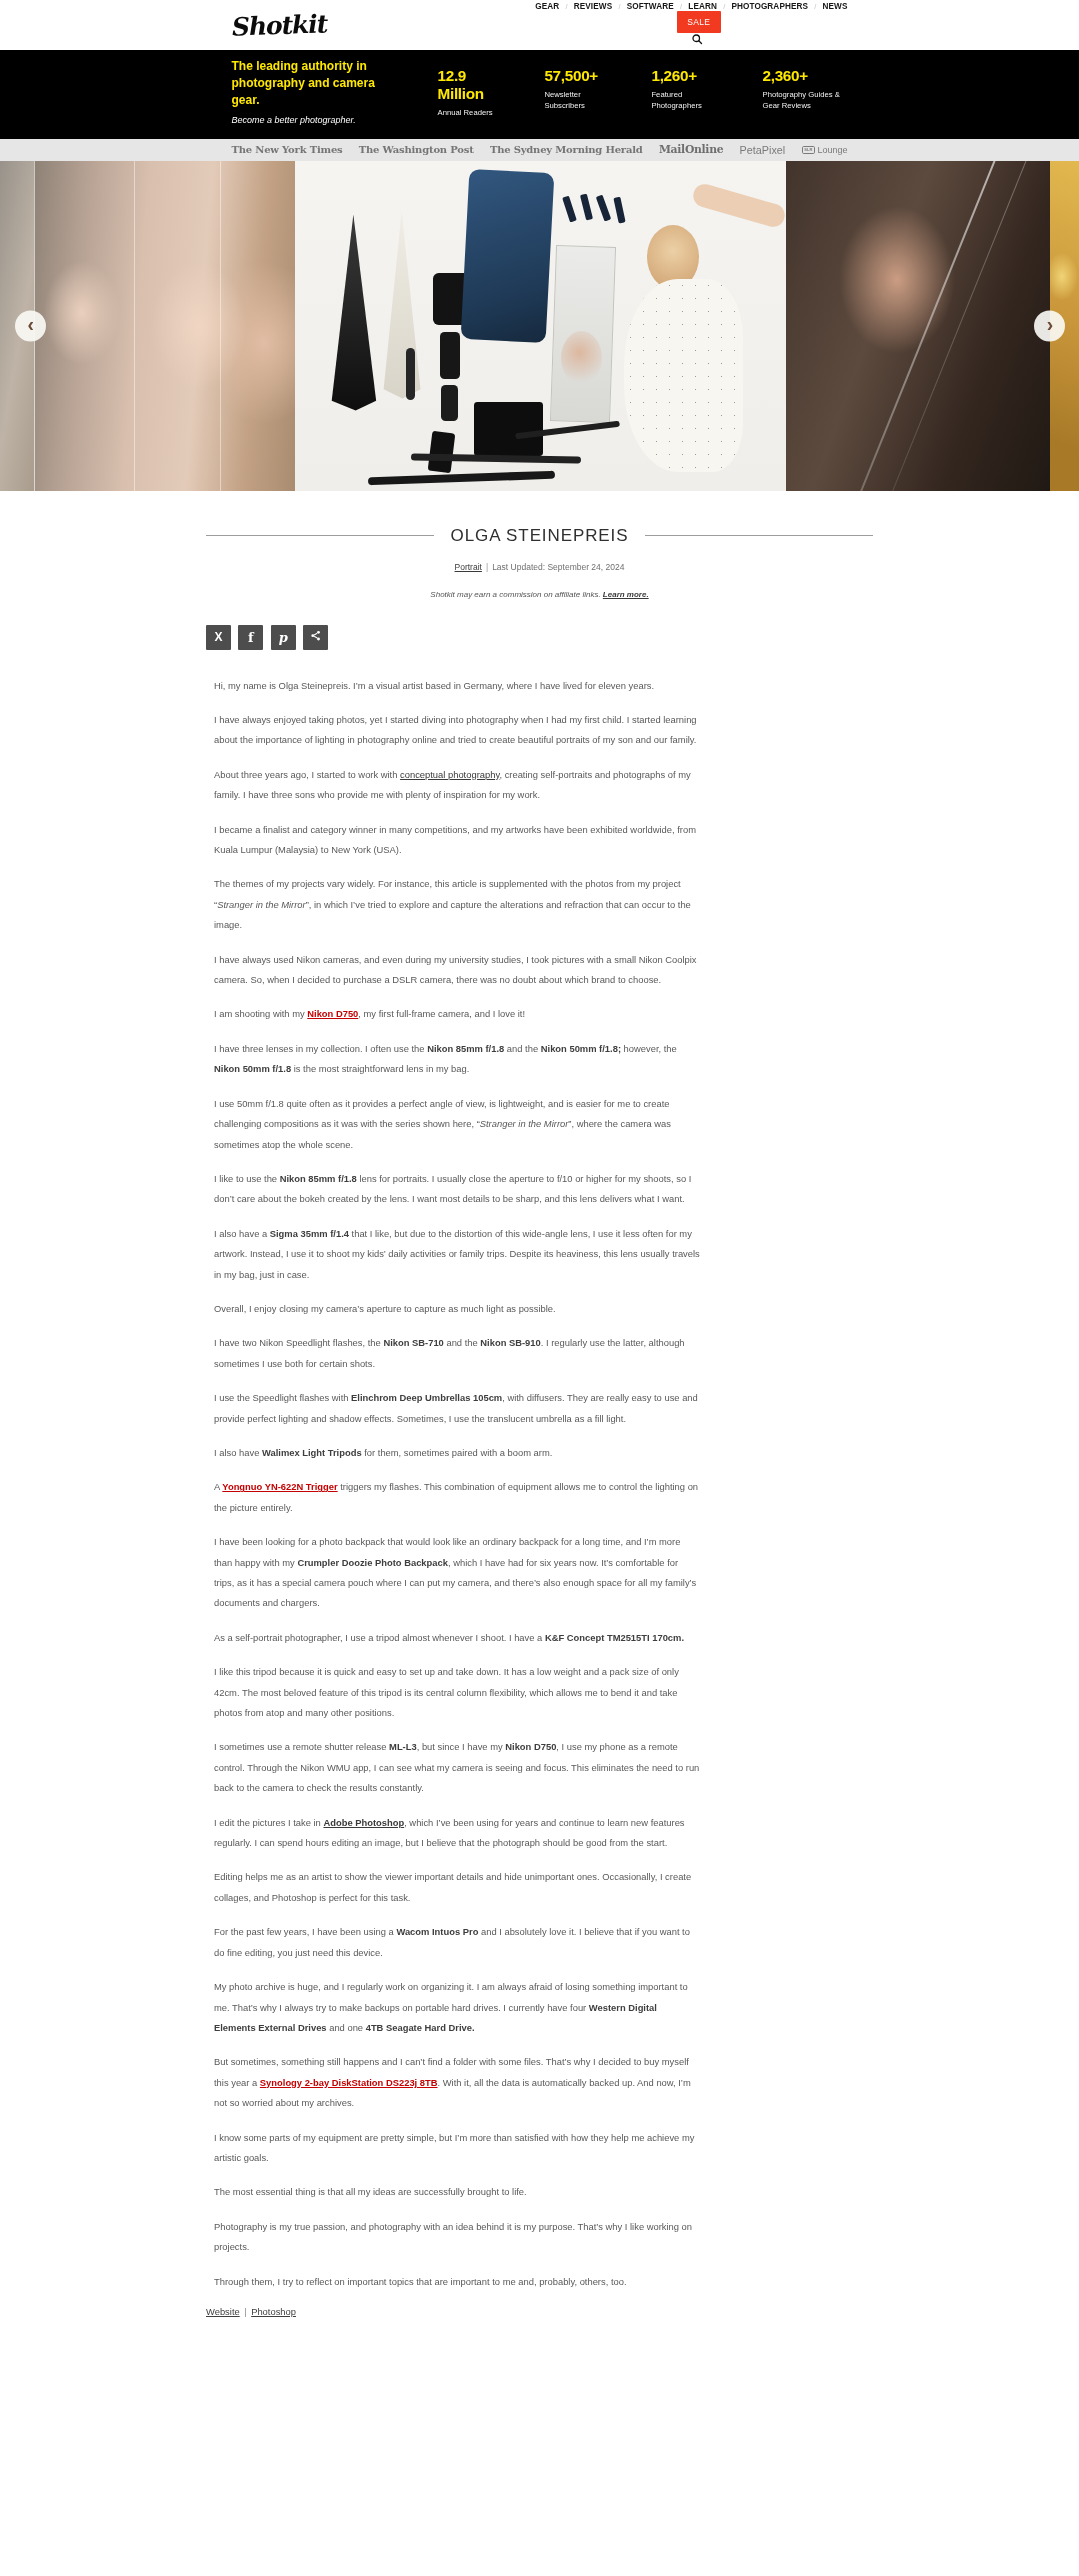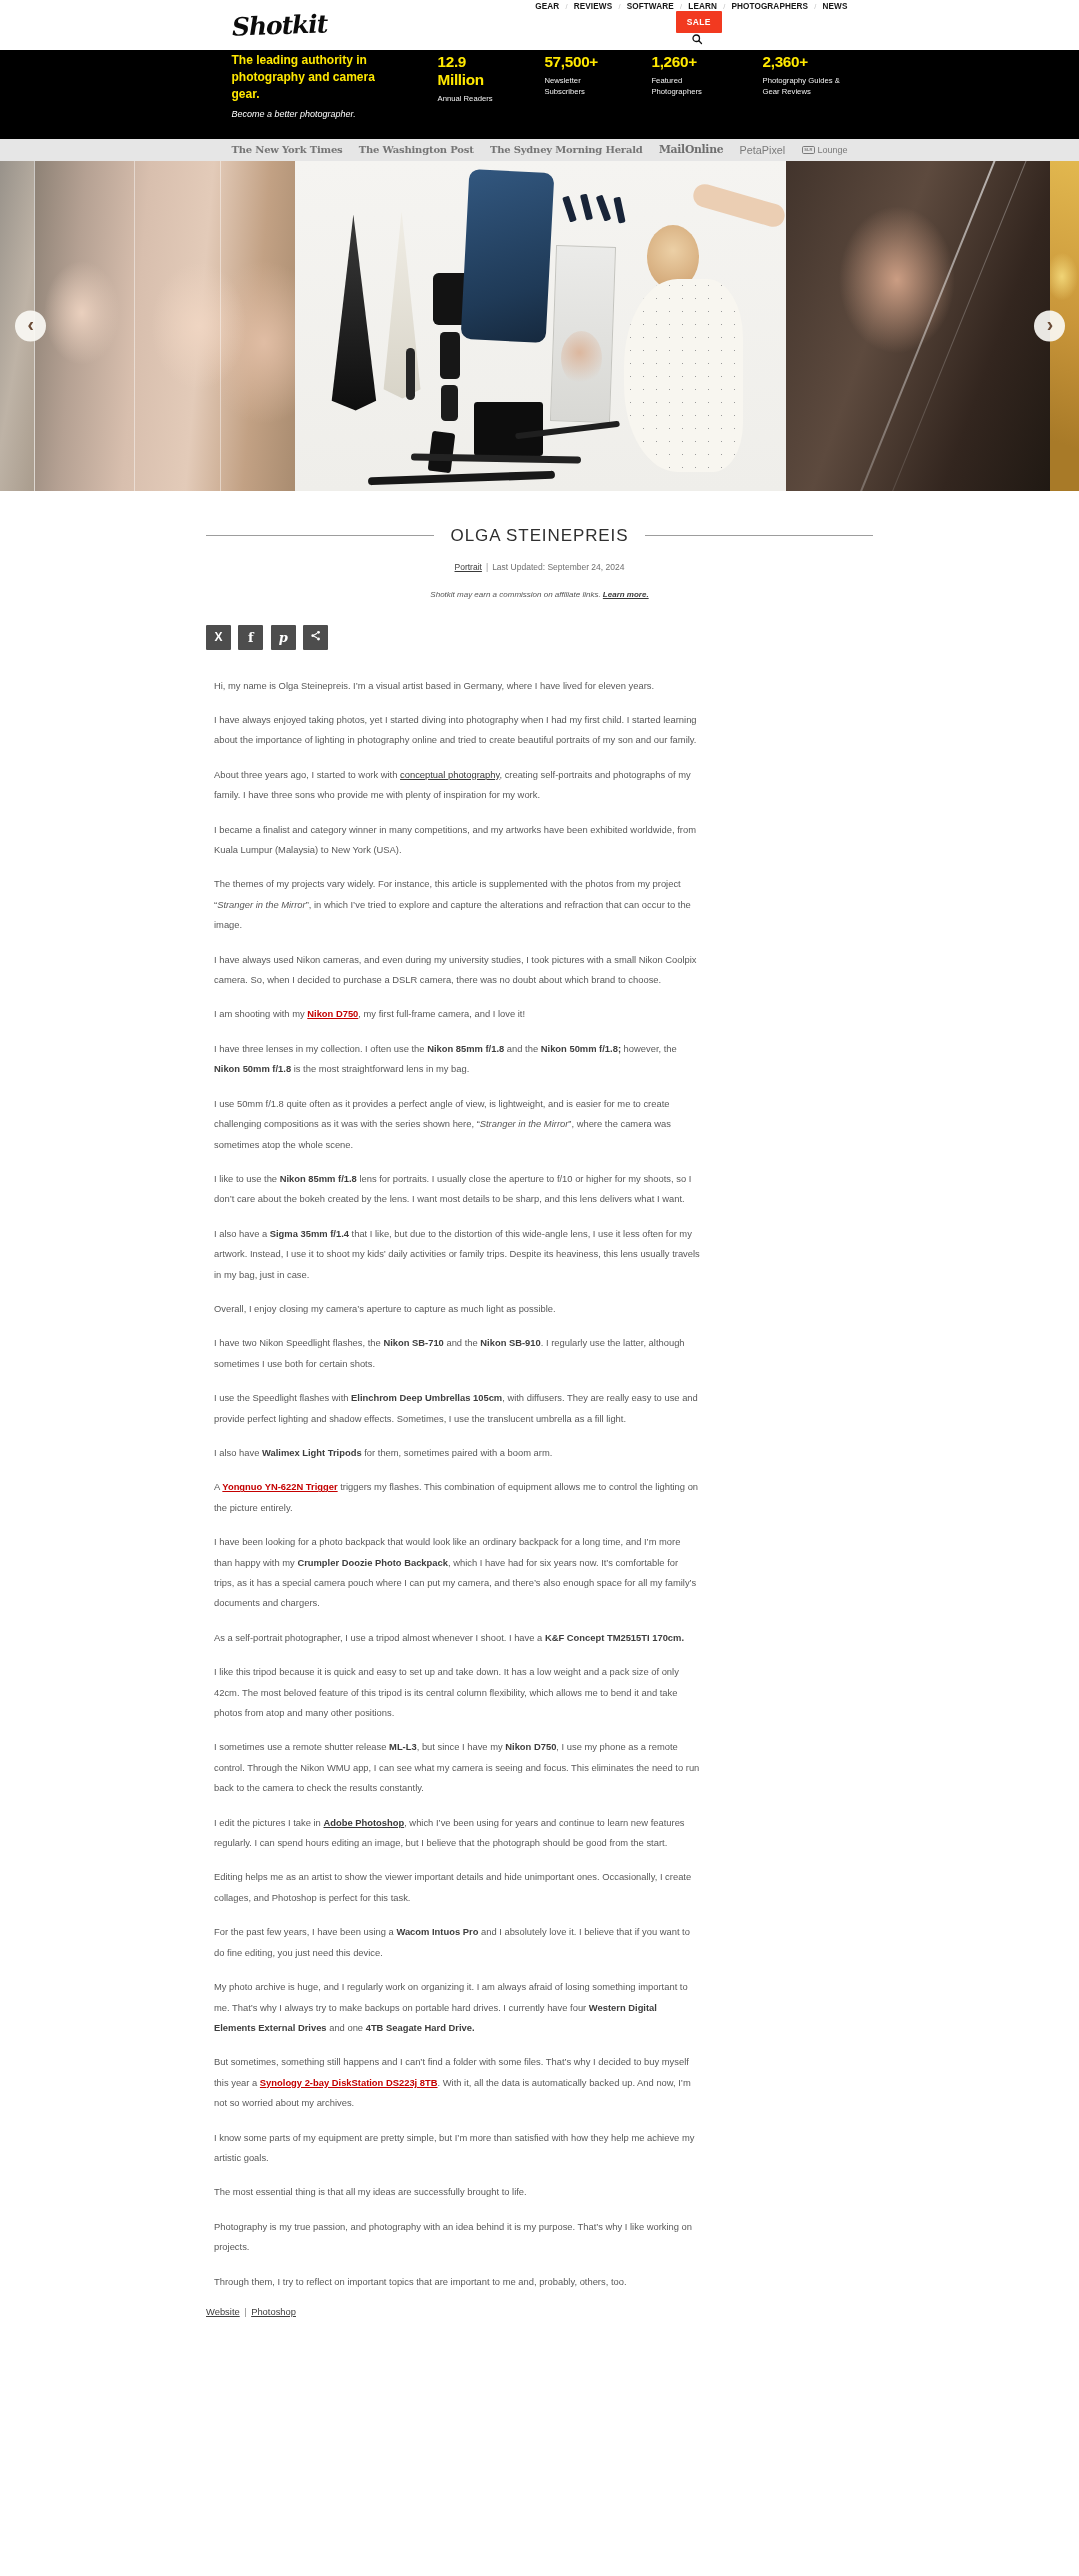--- a/index.html
+++ b/index.html
@@ -26,30 +26,30 @@
   }
   .header-right { display: flex; align-items: center; flex-direction: column; }
   .main-nav { display: flex; align-items: center; }
   .nav-link {
     color:#161616; text-decoration: none; font-size: 8.2px; font-weight: 700;
     letter-spacing: 0.1px;
   }
   .nav-sep { color:#c3c3c3; margin: 0 6.2px; font-size: 7.4px; font-weight: 400; }
   .sale-btn {
     margin-left: 14.8px; background:#f23a20; color:#fff; border:none;
-    font-family: inherit; font-size: 8.5px; font-weight: 700; letter-spacing: 0.3px;
+    font-family: inherit; font-size: 8.5px; font-weight: 400; letter-spacing: 0.3px;
     padding: 6.2px 10.8px; border-radius: 1px; cursor: pointer;
   }
   .search-btn { background:none; border:none; margin-left: 11.3px; cursor:pointer; display:flex; align-items:center; }
 
   
   .intro-banner { background:#000; height: 89px; overflow: hidden; }
   .banner-inner {
-    max-width: 616px; margin: 0 auto; padding-top: 2px;
-    display: flex; align-items: flex-start; gap: 36px;
+    max-width: 616px; margin: 0 auto; padding-top: 8px;
+    display: flex; align-items: center; gap: 36px;
   }
   .banner-headline {
     width: 170px; flex: 0 0 170px;
     color: #ffe800; font-size: 12px; font-weight: 700; line-height: 1.4;
   }
   .banner-tagline { color:#fff; font-style: italic; font-size: 9px; margin-top: 6.8px; font-weight: 400; }
   .banner-stats { display: flex; gap: 33px; padding-top: 1.1px; }
   .stat { max-width: 85px; }
   .stat-value { color:#ffe800; font-size: 15.3px; font-weight: 800; letter-spacing: -0.3px; }
   .stat-label { color:#f2f2f2; font-size: 7.7px; margin-top: 4px; line-height: 1.45; font-weight: 400; }

